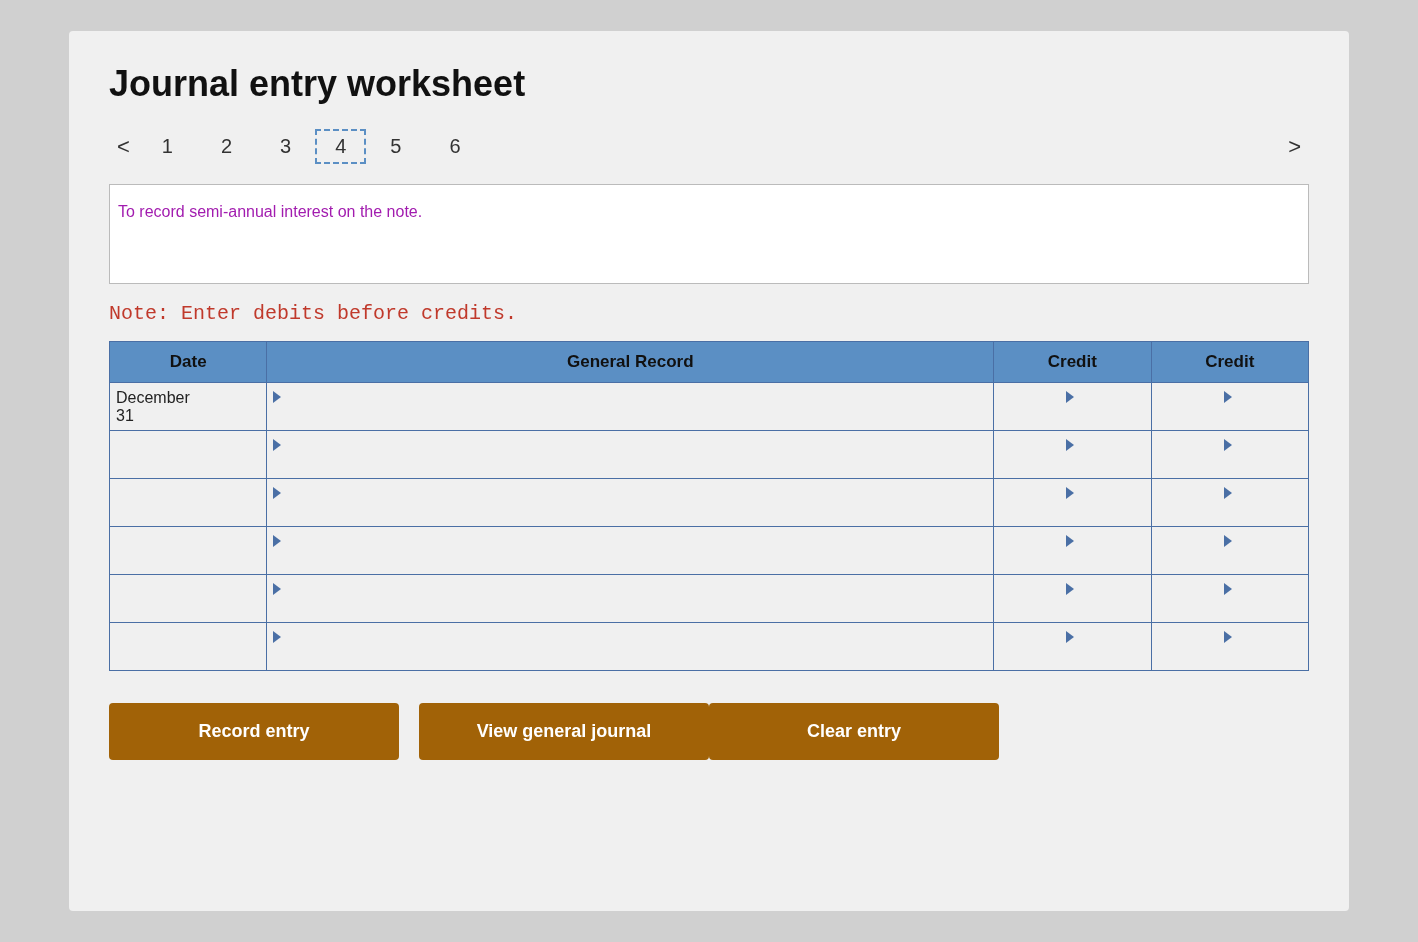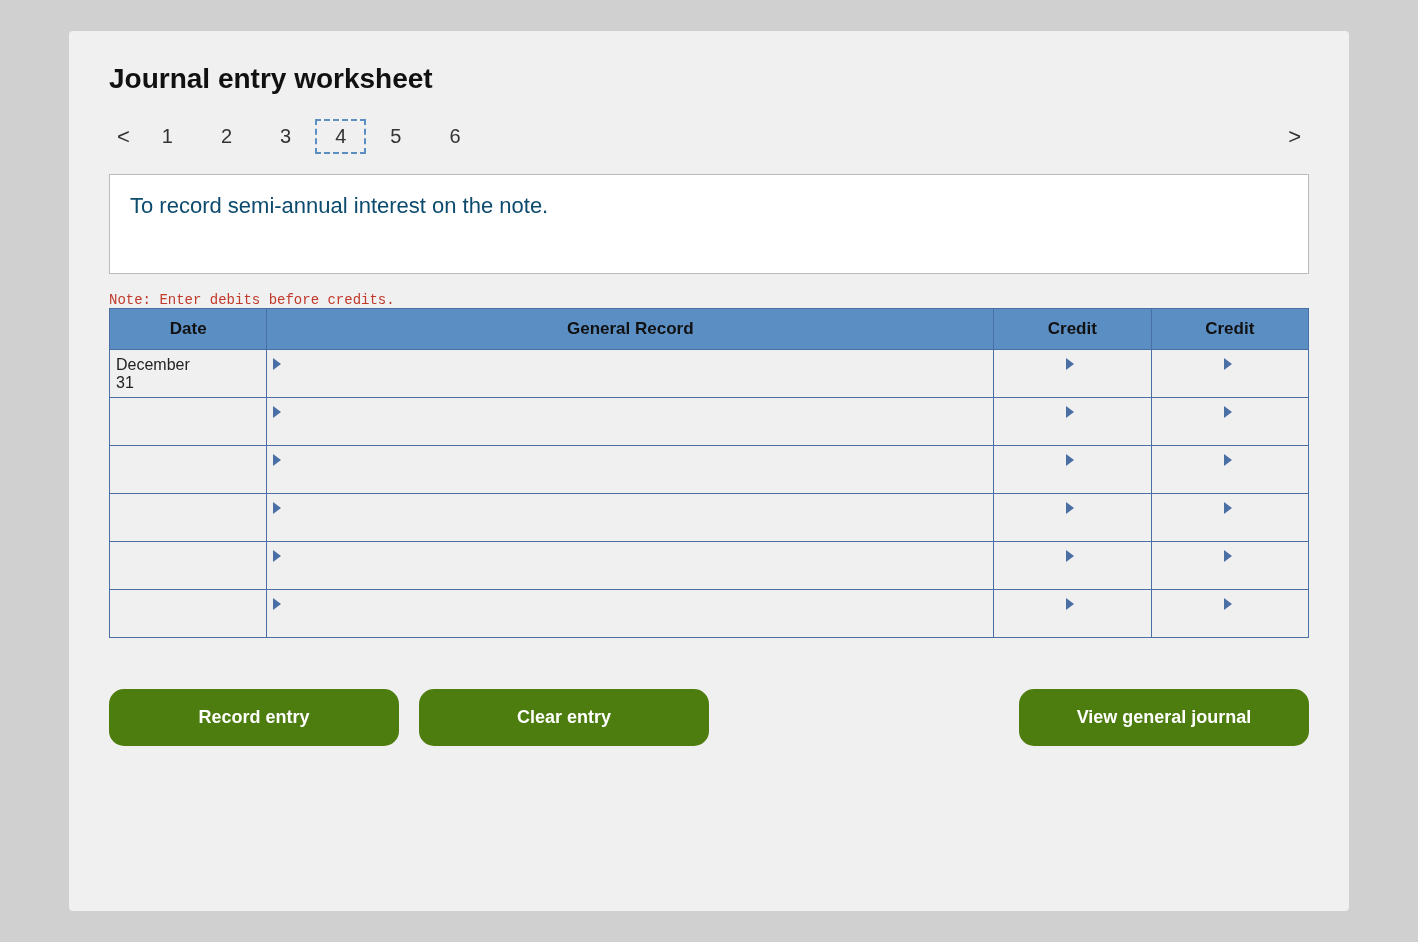--- a/index.html
+++ b/index.html
@@ -13,21 +13,21 @@
       width: 1418px;
     }
     .container {
       background: #f0f0f0;
       border-radius: 4px;
       padding: 32px 40px 40px 40px;
       width: 1280px;
       min-height: 880px;
     }
     .page-title {
-      font-size: 28px;
+      font-size: 36px;
       font-weight: bold;
       color: #111;
       margin-bottom: 24px;
     }
     .pagination {
       display: flex;
       align-items: center;
       gap: 0;
       margin-bottom: 20px;
     }
@@ -46,37 +46,37 @@
       user-select: none;
     }
     .pagination-num.active {
       border: 2px dashed #5b8fc4;
       color: #333;
       padding: 4px 18px;
     }
     .description-box {
       background: #fff;
       border: 1px solid #bbb;
-      padding: 18px 20px;
+      padding: 18px 8px;
       min-height: 100px;
       margin-bottom: 18px;
-      font-size: 22px;
-      color: #0c4a6e;
+      font-size: 16px;
+      color: #a21caf;
     }
     .note-text {
       color: #c0392b;
-      font-size: 14px;
-      margin-bottom: 0;
+      font-size: 20px;
+      margin-bottom: 16px;
       font-family: 'Courier New', monospace;
     }
     .journal-table {
       width: 100%;
       border-collapse: collapse;
       border: 1.5px solid #4a6fa5;
-      margin-bottom: 51px;
+      margin-bottom: 32px;
     }
     .journal-table th {
       background: #5b8fc4;
       color: #111;
       font-weight: bold;
       font-size: 17px;
       padding: 10px 8px;
       border: 1.5px solid #4a6fa5;
       text-align: center;
     }
@@ -127,26 +127,26 @@
       background: transparent;
       font-size: 15px;
       padding: 2px 4px;
     }
     .buttons-row {
       display: flex;
       align-items: center;
       gap: 0;
     }
     .btn {
-      background: #4d7c0f;
+      background: #a16207;
       color: #fff;
       font-size: 18px;
       font-weight: bold;
       border: none;
-      border-radius: 15px;
+      border-radius: 4px;
       padding: 18px 0;
       cursor: pointer;
       text-align: center;
     }
     .btn-record {
       width: 290px;
       margin-right: 20px;
     }
     .btn-clear {
       width: 290px;
@@ -277,16 +277,16 @@
         <td class="col-credit arrow-cell">
           <span class="cell-arrow"></span>
           <input class="input-field" type="text" style="">
         </td>
       </tr>
     </tbody>
   </table>
 
   <div class="buttons-row">
     <button class="btn btn-record">Record entry</button>
+    <button class="btn btn-view">View general journal</button>
     <button class="btn btn-clear">Clear entry</button>
-    <button class="btn btn-view">View general journal</button>
   </div>
 </div>
 
 </body></html>

